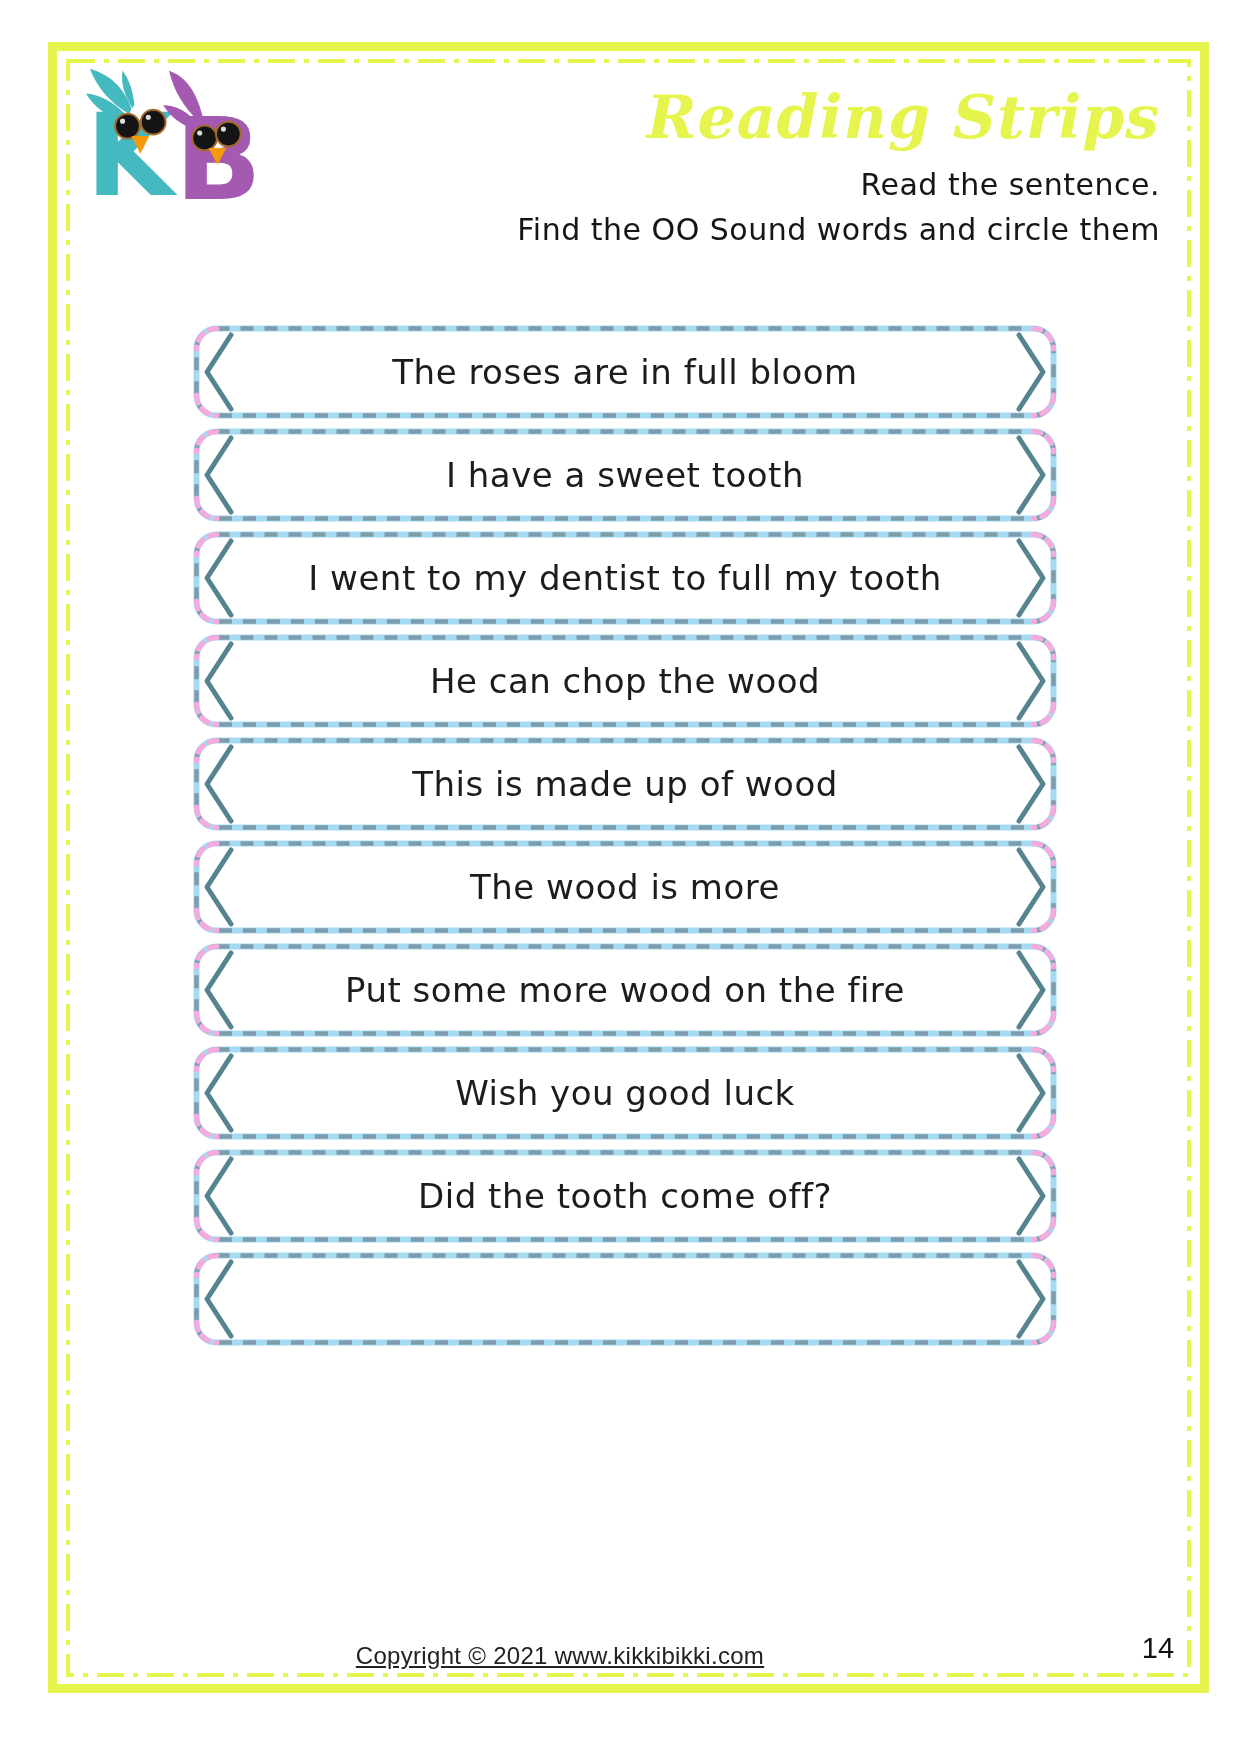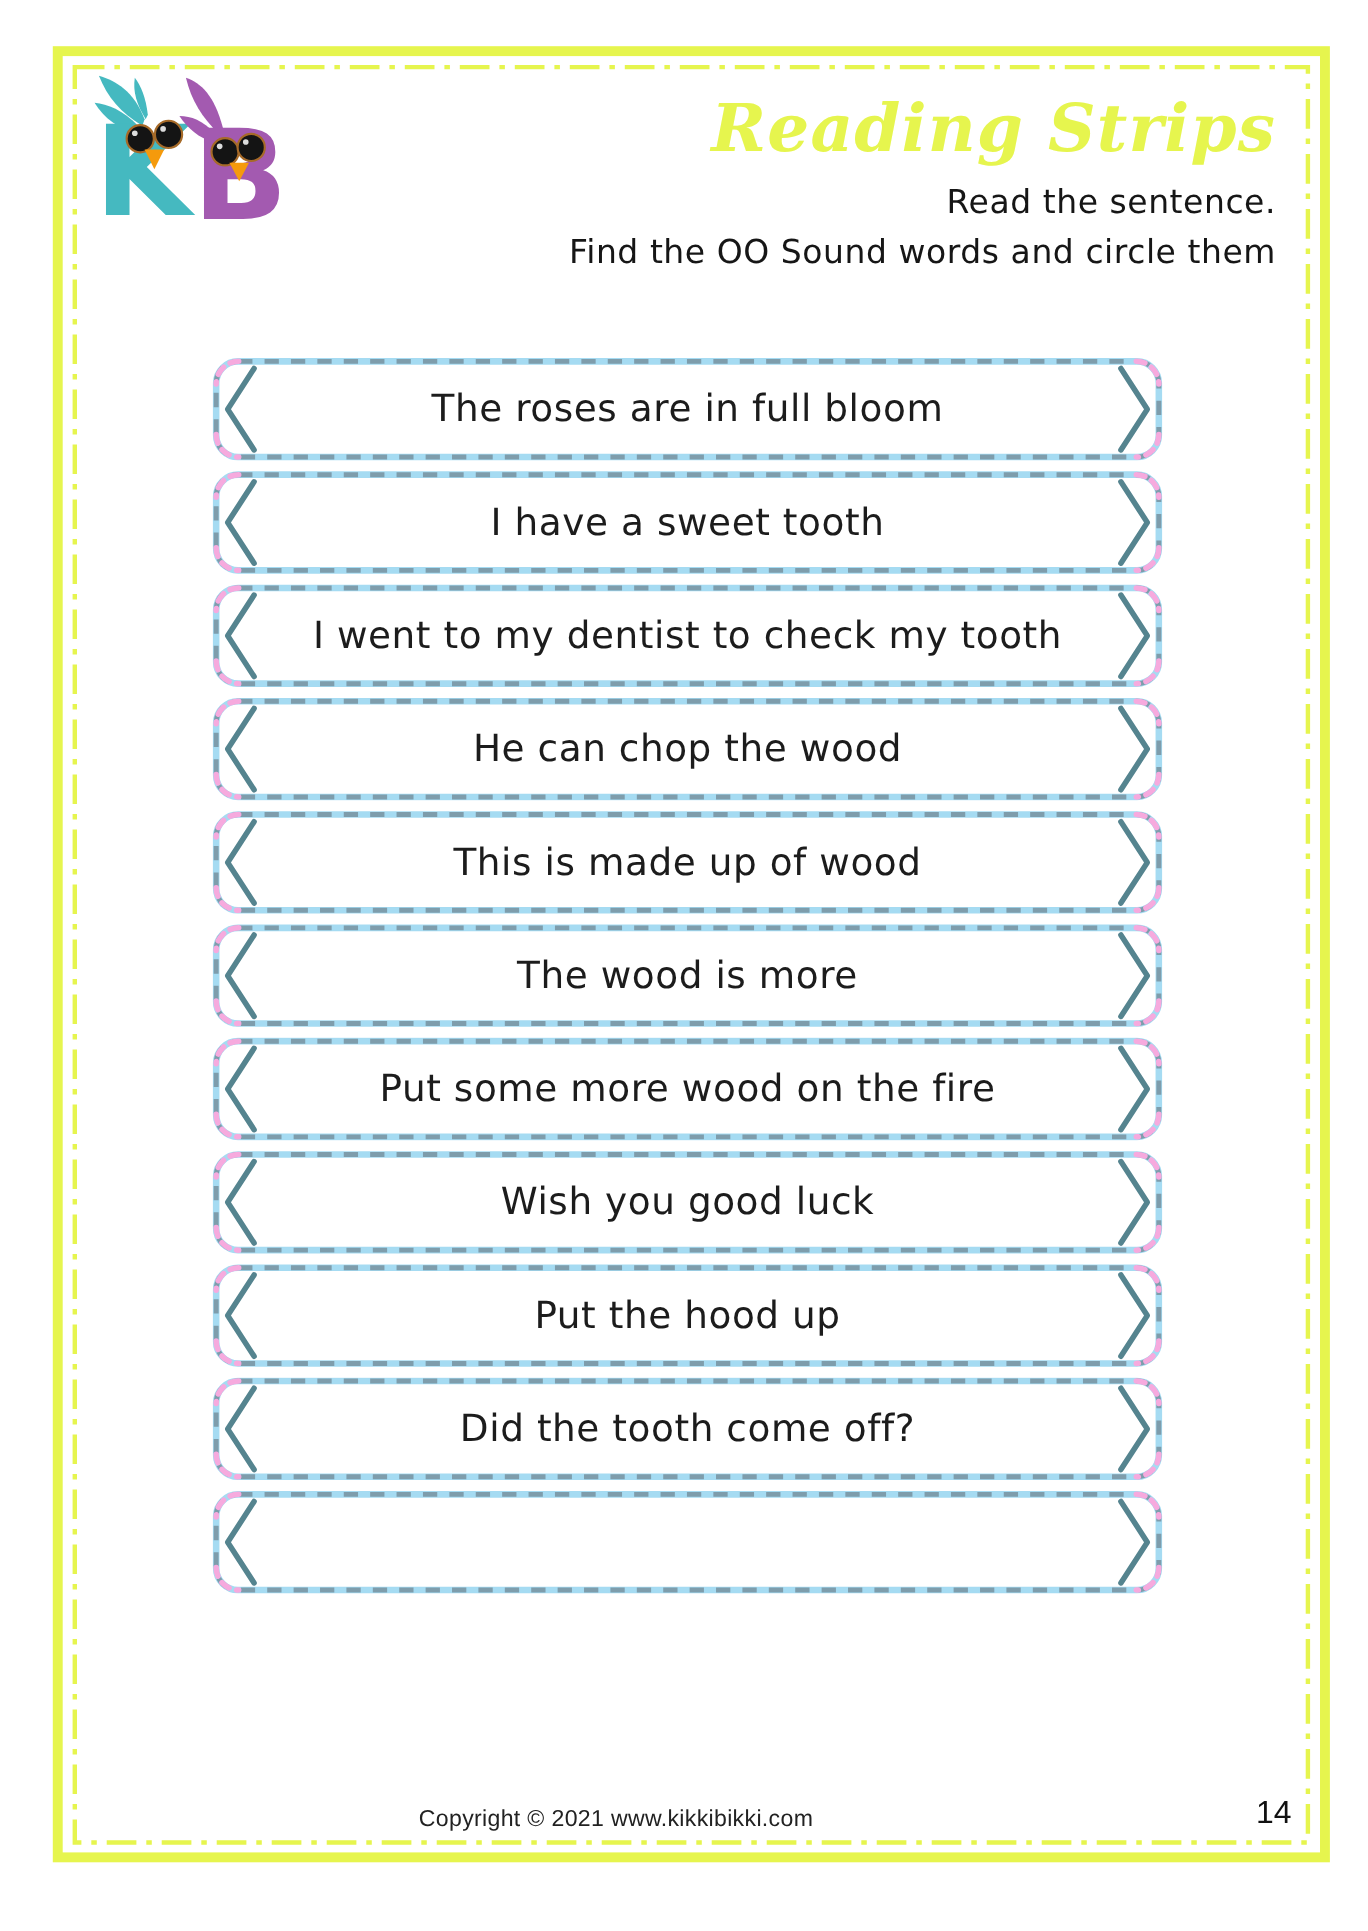--- a/index.html
+++ b/index.html
@@ -77,22 +77,23 @@
   .sentence {
     position: relative; z-index: 1;
     font-size: 34px; color: #1c1c1c; letter-spacing: .5px;
     white-space: nowrap;
   }
 
   
   .footer-copyright {
     position: absolute; left: 0; top: 1642px;
     width: 1120px; text-align: center;
-    font-size: 21px; color: #222222; letter-spacing: .3px;
+    font-size: 24px; color: #222222; letter-spacing: .3px;
     font-family: "Liberation Sans", sans-serif;
+    text-decoration: underline;
   }
   .page-number {
     position: absolute; left: 1128px; top: 1632px;
     width: 60px; text-align: center;
     font-size: 29px; color: #111111;
     font-family: "Liberation Sans", sans-serif;
   }
 </style>
 </head>
 <body>
@@ -177,21 +178,21 @@
     <svg class="strip-border" viewBox="0 0 864 94" preserveAspectRatio="none">
       <rect class="sb-base" x="3.5" y="3.5" width="857" height="87" rx="20"></rect>
       <rect class="sb-dash" x="3.5" y="3.5" width="857" height="87" rx="20"></rect>
       <path class="sb-pink" d="M 24,3.5 A 20.5,20.5 0 0 0 3.5,24"></path>
       <path class="sb-pink" d="M 840,3.5 A 20.5,20.5 0 0 1 860.5,24"></path>
       <path class="sb-pink" d="M 3.5,70 A 20.5,20.5 0 0 0 24,90.5"></path>
       <path class="sb-pink" d="M 860.5,70 A 20.5,20.5 0 0 1 840,90.5"></path>
       <polyline class="sb-chev" points="38,10 14,47 38,84"></polyline>
       <polyline class="sb-chev" points="826,10 850,47 826,84"></polyline>
     </svg>
-    <span class="sentence">I went to my dentist to check my tooth</span>
+    <span class="sentence">I went to my dentist to full my tooth</span>
   </div>
 
   <div class="strip">
     <svg class="strip-border" viewBox="0 0 864 94" preserveAspectRatio="none">
       <rect class="sb-base" x="3.5" y="3.5" width="857" height="87" rx="20"></rect>
       <rect class="sb-dash" x="3.5" y="3.5" width="857" height="87" rx="20"></rect>
       <path class="sb-pink" d="M 24,3.5 A 20.5,20.5 0 0 0 3.5,24"></path>
       <path class="sb-pink" d="M 840,3.5 A 20.5,20.5 0 0 1 860.5,24"></path>
       <path class="sb-pink" d="M 3.5,70 A 20.5,20.5 0 0 0 24,90.5"></path>
       <path class="sb-pink" d="M 860.5,70 A 20.5,20.5 0 0 1 840,90.5"></path>
@@ -250,33 +251,20 @@
       <path class="sb-pink" d="M 24,3.5 A 20.5,20.5 0 0 0 3.5,24"></path>
       <path class="sb-pink" d="M 840,3.5 A 20.5,20.5 0 0 1 860.5,24"></path>
       <path class="sb-pink" d="M 3.5,70 A 20.5,20.5 0 0 0 24,90.5"></path>
       <path class="sb-pink" d="M 860.5,70 A 20.5,20.5 0 0 1 840,90.5"></path>
       <polyline class="sb-chev" points="38,10 14,47 38,84"></polyline>
       <polyline class="sb-chev" points="826,10 850,47 826,84"></polyline>
     </svg>
     <span class="sentence">Wish you good luck</span>
   </div>
 
-  <div class="strip">
-    <svg class="strip-border" viewBox="0 0 864 94" preserveAspectRatio="none">
-      <rect class="sb-base" x="3.5" y="3.5" width="857" height="87" rx="20"></rect>
-      <rect class="sb-dash" x="3.5" y="3.5" width="857" height="87" rx="20"></rect>
-      <path class="sb-pink" d="M 24,3.5 A 20.5,20.5 0 0 0 3.5,24"></path>
-      <path class="sb-pink" d="M 840,3.5 A 20.5,20.5 0 0 1 860.5,24"></path>
-      <path class="sb-pink" d="M 3.5,70 A 20.5,20.5 0 0 0 24,90.5"></path>
-      <path class="sb-pink" d="M 860.5,70 A 20.5,20.5 0 0 1 840,90.5"></path>
-      <polyline class="sb-chev" points="38,10 14,47 38,84"></polyline>
-      <polyline class="sb-chev" points="826,10 850,47 826,84"></polyline>
-    </svg>
-    <span class="sentence">Put the hood up</span>
-  </div>
 
   <div class="strip">
     <svg class="strip-border" viewBox="0 0 864 94" preserveAspectRatio="none">
       <rect class="sb-base" x="3.5" y="3.5" width="857" height="87" rx="20"></rect>
       <rect class="sb-dash" x="3.5" y="3.5" width="857" height="87" rx="20"></rect>
       <path class="sb-pink" d="M 24,3.5 A 20.5,20.5 0 0 0 3.5,24"></path>
       <path class="sb-pink" d="M 840,3.5 A 20.5,20.5 0 0 1 860.5,24"></path>
       <path class="sb-pink" d="M 3.5,70 A 20.5,20.5 0 0 0 24,90.5"></path>
       <path class="sb-pink" d="M 860.5,70 A 20.5,20.5 0 0 1 840,90.5"></path>
       <polyline class="sb-chev" points="38,10 14,47 38,84"></polyline>

